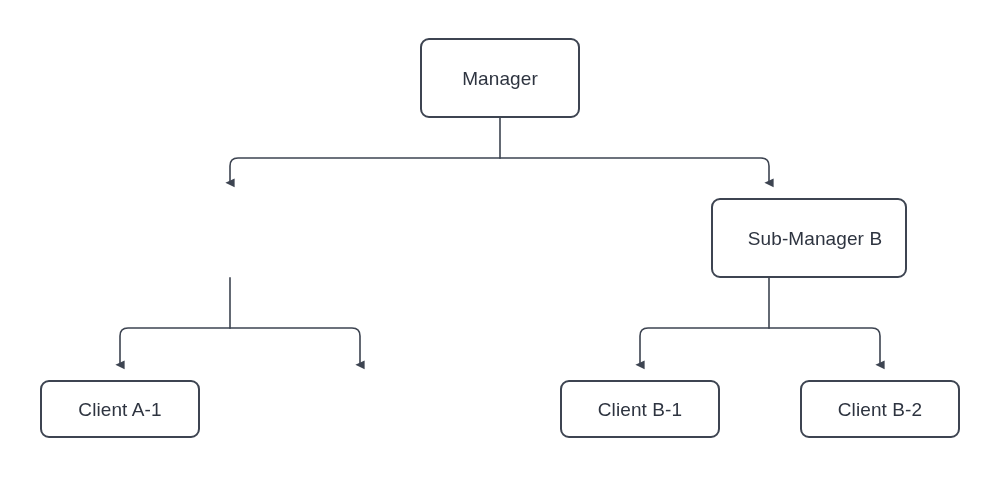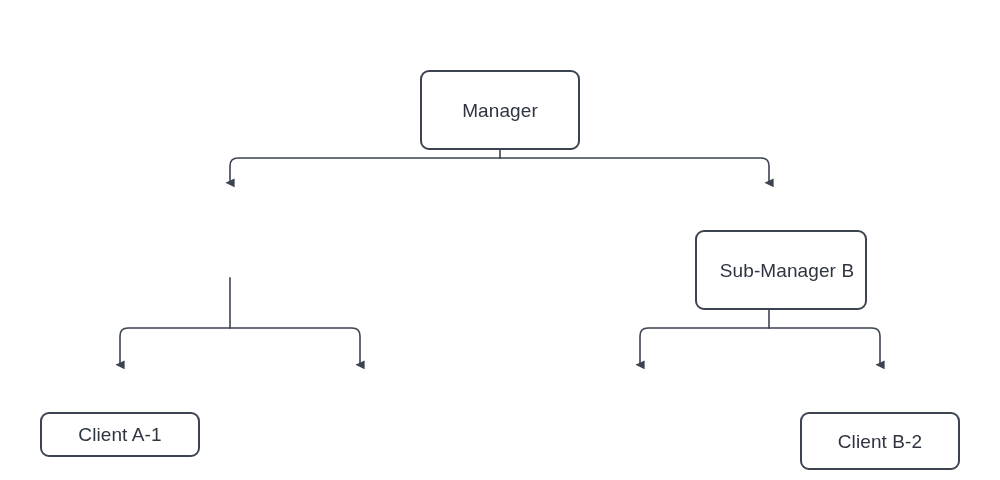--- a/index.html
+++ b/index.html
@@ -36,31 +36,30 @@
     border-radius: 9px;
     display: flex;
     align-items: center;
     justify-content: center;
     color: #2e3440;
     font-family: "Liberation Sans", sans-serif;
     font-size: 19px;
     line-height: 1;
     letter-spacing: 0.1px;
     white-space: nowrap;
-    margin-top: 32px;
   }
   .node-label {
     display: block;
     text-align: center;
     color: #2e3440;
   }
   .node-manager   { left: 420px; top: 38px;  width: 160px; height: 80px; }
   .node-sub-a     { left: 140px; top: 198px; width: 180px; height: 80px; }
-  .node-sub-b     { left: 695px; top: 198px; width: 172px; height: 80px; padding-left: 12px; }
-  .node-client-a1 { left: 40px;  top: 380px; width: 160px; height: 45px; justify-content: center; }
+  .node-sub-b     { left: 711px; top: 198px; width: 196px; height: 80px; padding-left: 12px; }
+  .node-client-a1 { left: 40px;  top: 380px; width: 160px; height: 58px; justify-content: center; }
   .node-client-a2 { left: 280px; top: 380px; width: 160px; height: 58px; }
   .node-client-b1 { left: 560px; top: 380px; width: 160px; height: 58px; }
   .node-client-b2 { left: 800px; top: 380px; width: 160px; height: 58px; }
 </style>
 </head>
 <body>
 
 <div id="canvas">
 
   <svg id="edges" viewBox="0 0 1000 480" width="1000" height="480" xmlns="http://www.w3.org/2000/svg">
@@ -96,18 +95,21 @@
 
   <div class="node node-sub-b">
     <span class="node-label">Sub-Manager B</span>
   </div>
 
   <div class="node node-client-a1">
     <span class="node-label">Client A-1</span>
   </div>
 
 
+  <div class="node node-client-b1">
+    <span class="node-label">Client B-1</span>
+  </div>
 
   <div class="node node-client-b2">
     <span class="node-label">Client B-2</span>
   </div>
 
 </div>
 
 </body></html>

